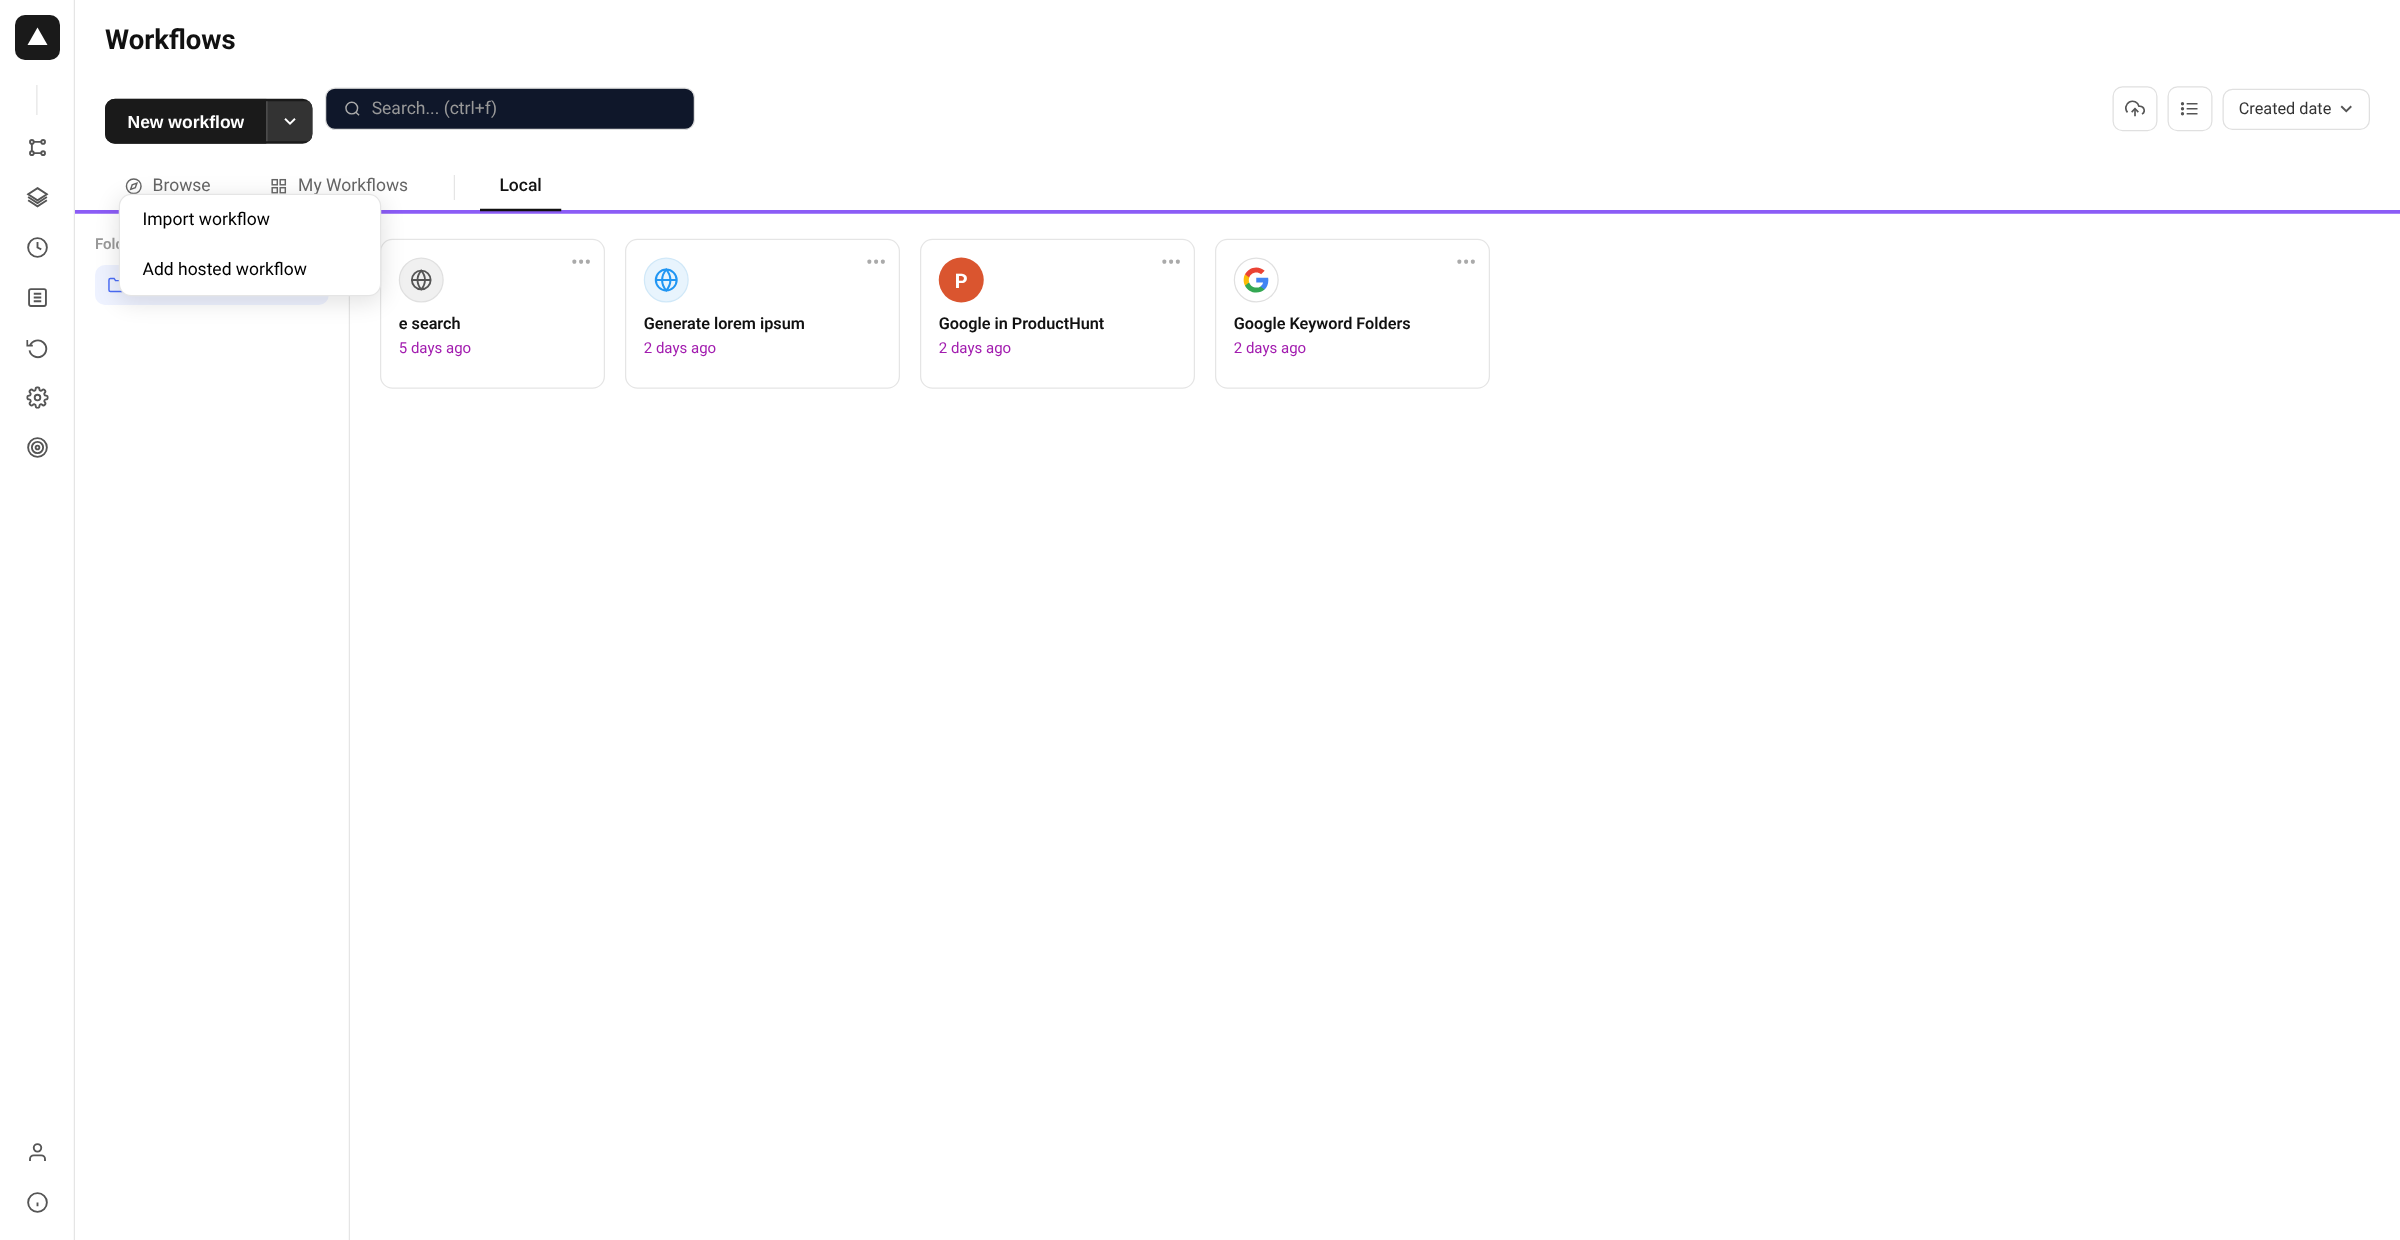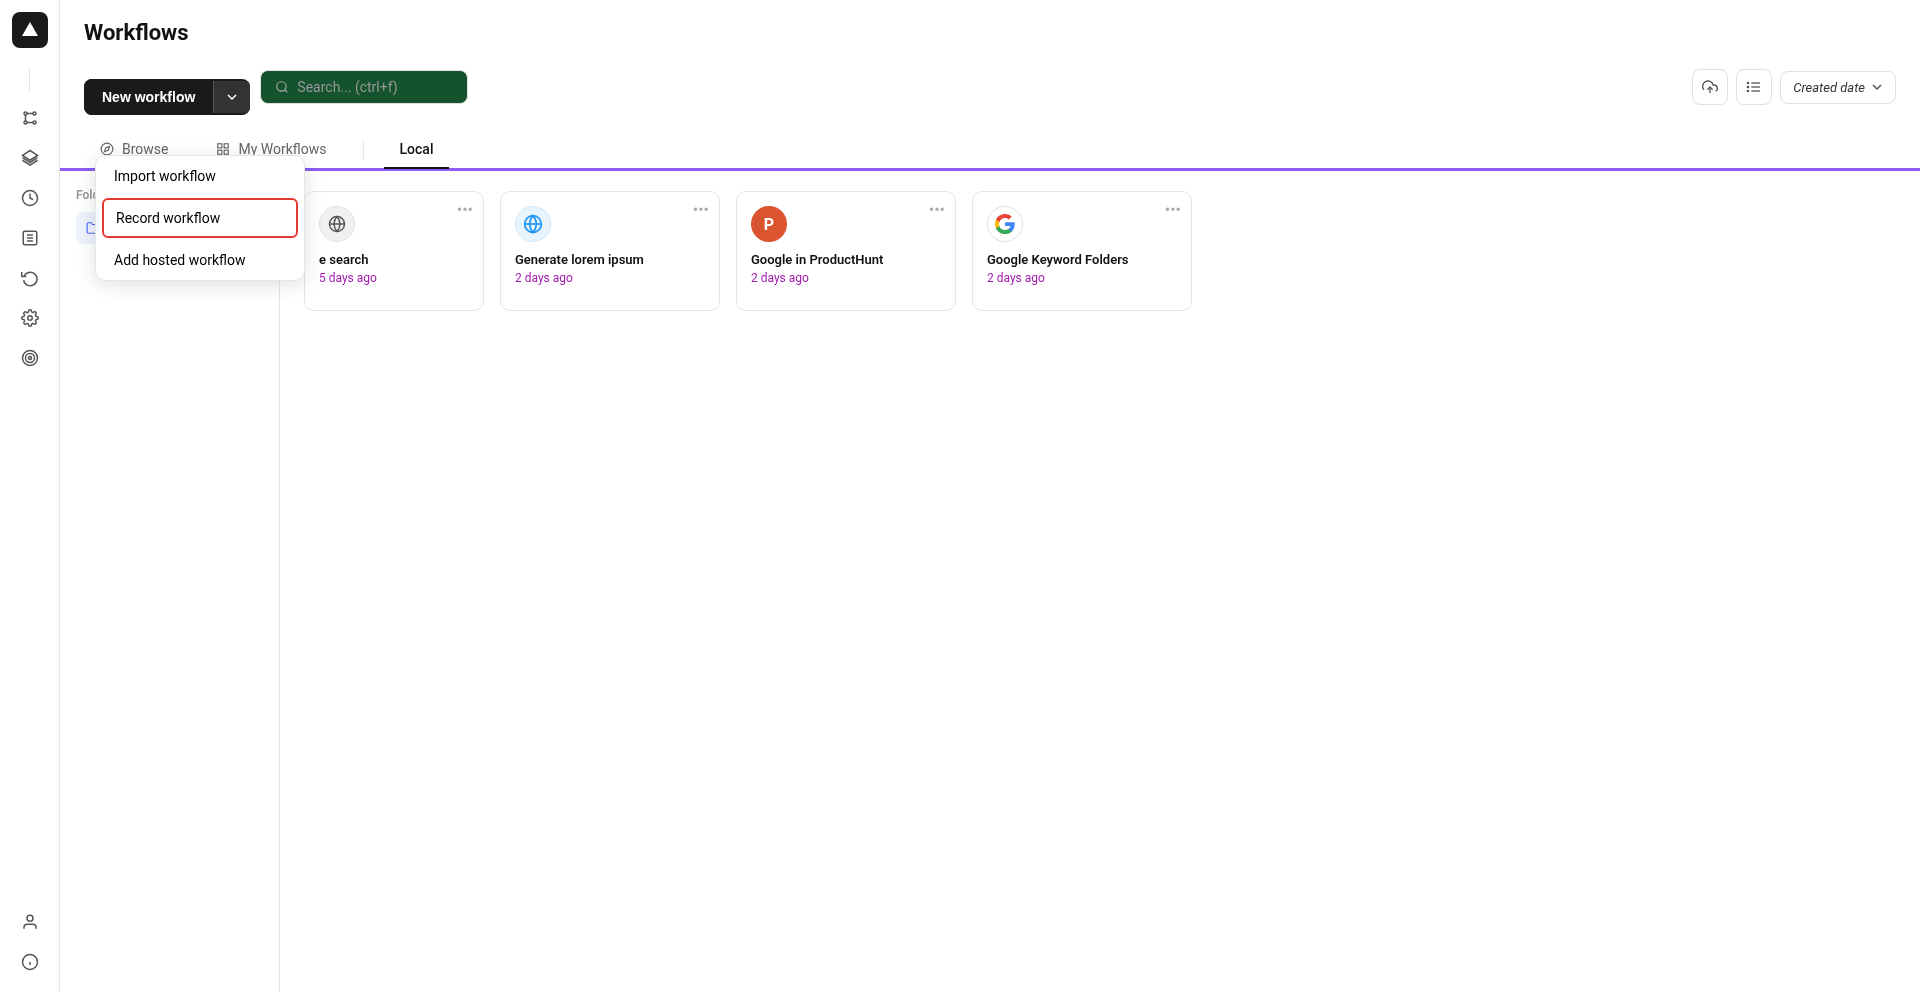--- a/index.html
+++ b/index.html
@@ -107,34 +107,33 @@
       border-left: 1px solid #555;
       color: #fff;
       cursor: pointer;
       display: flex;
       align-items: center;
     }
     .search-bar {
       display: flex;
       align-items: center;
       gap: 8px;
-      background: #14532d;
+      background: #0f172a;
       border: 1px solid #e0e0e0;
       border-radius: 8px;
       padding: 8px 14px;
-      width: 208px;
+      width: 296px;
       color: #999;
       font-size: 14px;
     }
     .toolbar-right {
       margin-left: auto;
       display: flex;
       align-items: center;
       gap: 8px;
-      font-style: italic;
     }
     .toolbar-btn {
       width: 36px;
       height: 36px;
       display: flex;
       align-items: center;
       justify-content: center;
       border: 1px solid #e0e0e0;
       border-radius: 8px;
       background: #fff;
@@ -537,19 +536,16 @@
         <div class="card-date">2 days ago</div>
       </div>
     </div>
   </div>
 </div>
 
 <div class="dropdown-menu">
   <div class="dropdown-item">
     <span>Import workflow</span>
   </div>
-  <div class="dropdown-item highlighted" style="border: 2px solid #e53935; border-radius:6px; margin: 2px 6px; padding:10px 12px;">
-    <span>Record workflow</span>
-  </div>
   <div class="dropdown-item">
     <span>Add hosted workflow</span>
   </div>
 </div>
 
 </body></html>

